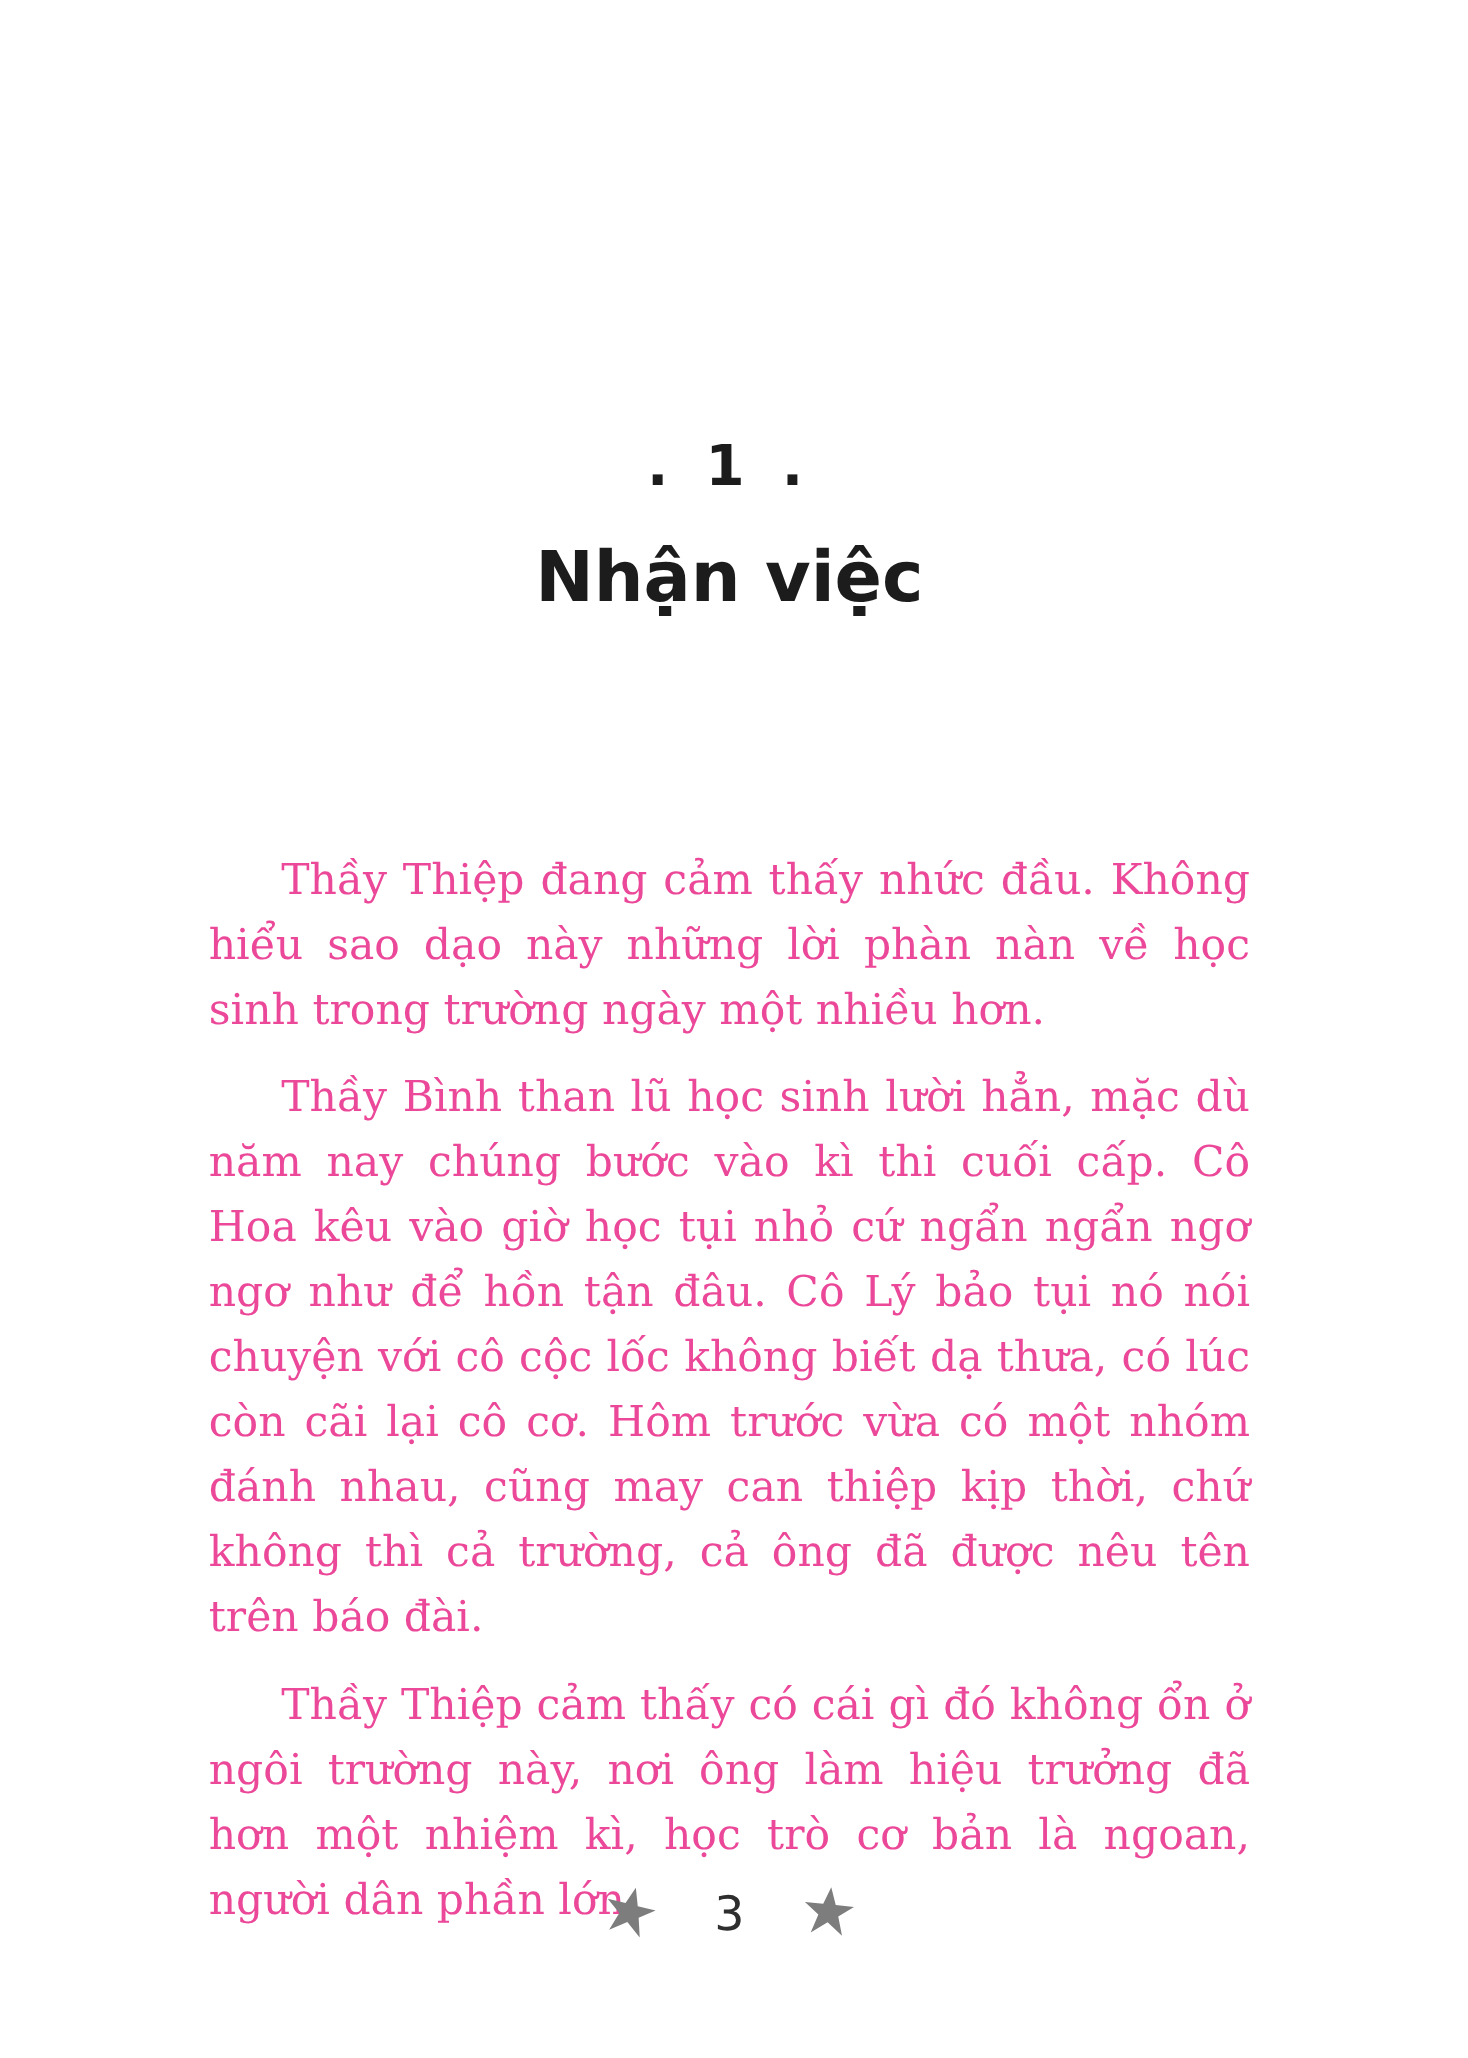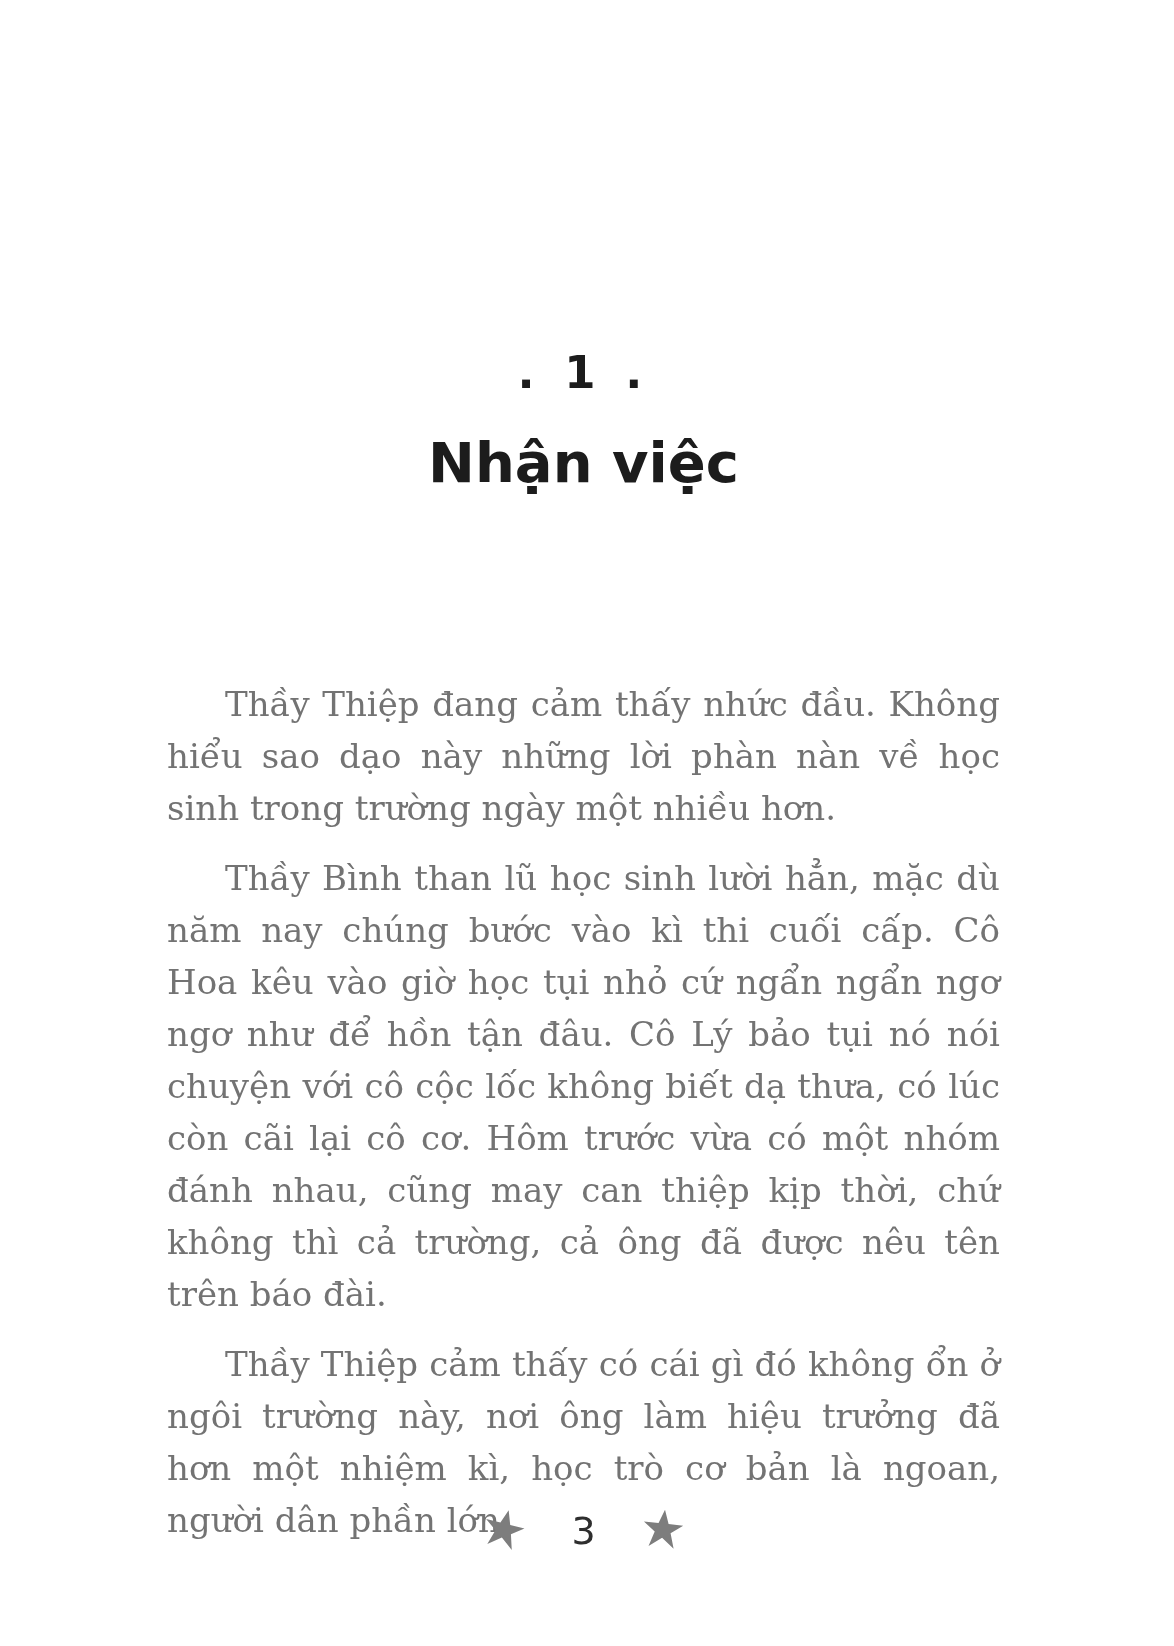--- a/index.html
+++ b/index.html
@@ -38,21 +38,21 @@
     text-align: center;
   }
   .body-text {
     position: absolute;
     top: 678px;
     left: 167px;
     width: 833px;
     font-family: "DejaVu Serif", serif;
     font-size: 34px;
     line-height: 52px;
-    color: #737373;
+    color: #ec4899;
     text-align: justify;
   }
   .body-text p {
     margin: 0 0 18px 0;
     text-indent: 58px;
   }
   .page-footer {
     position: absolute;
     top: 1508px;
     left: 167px;

